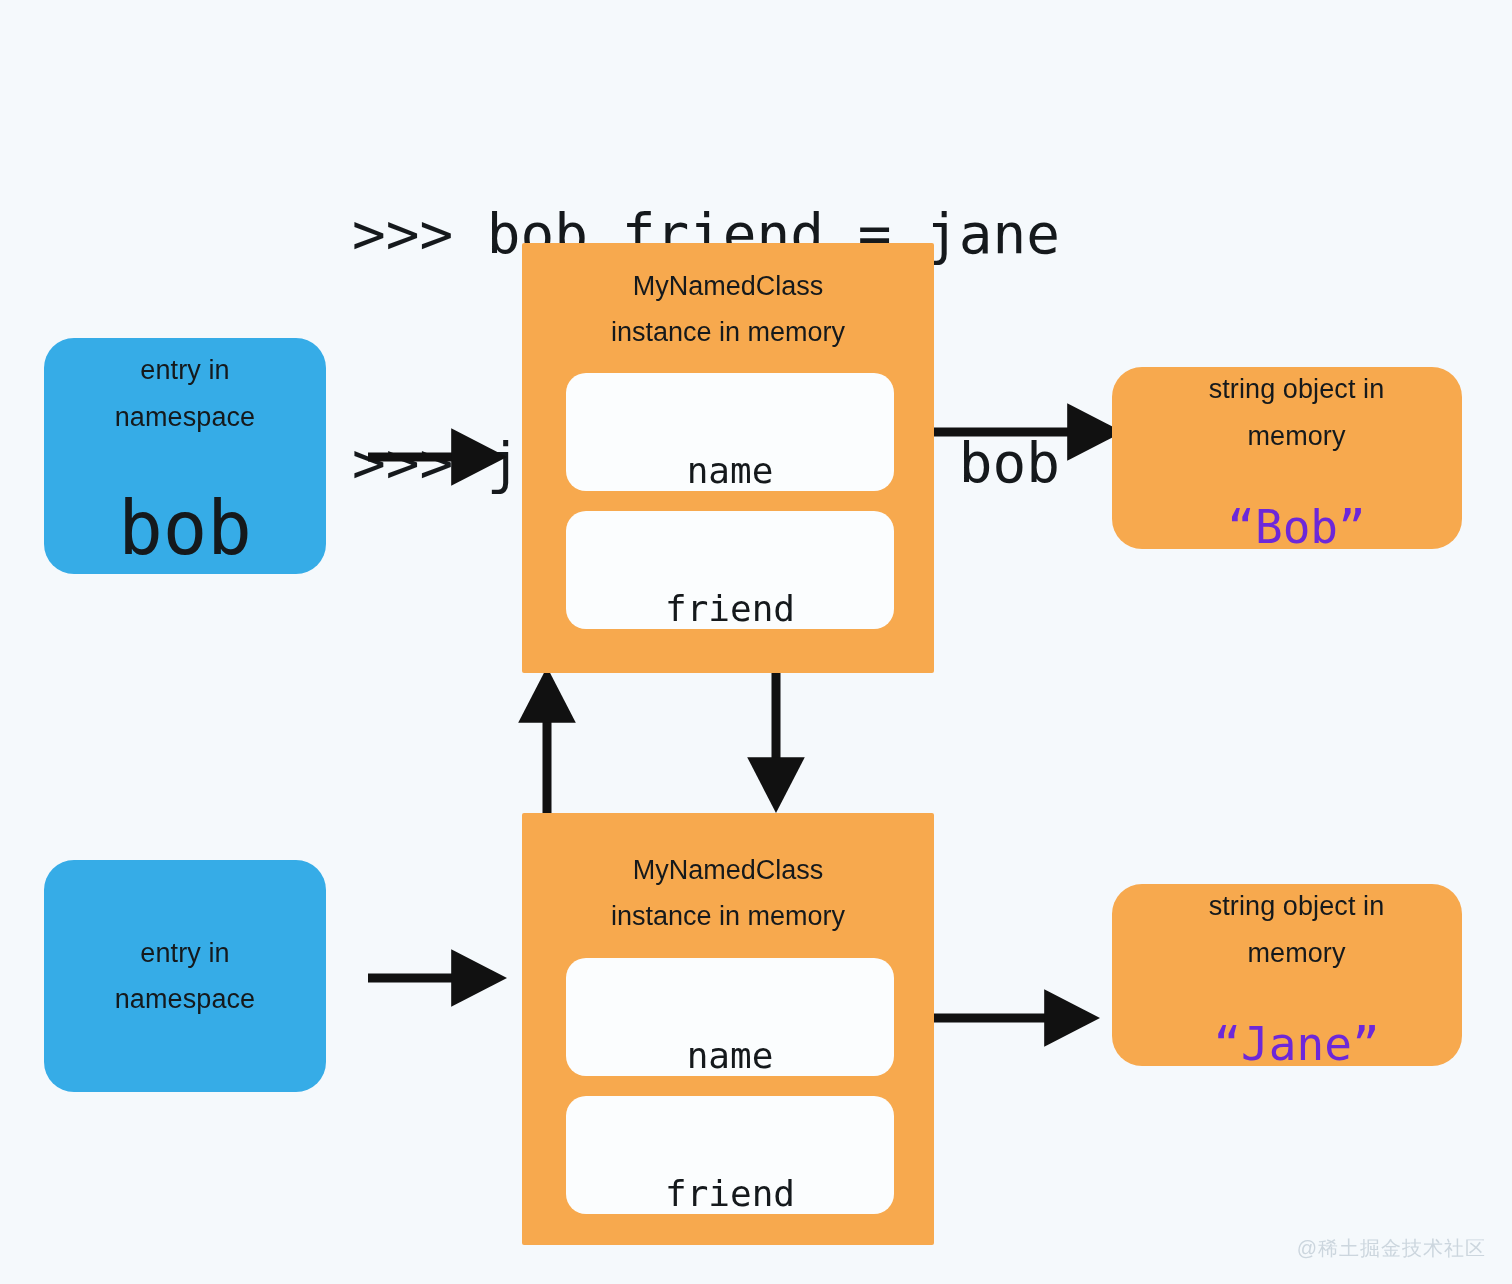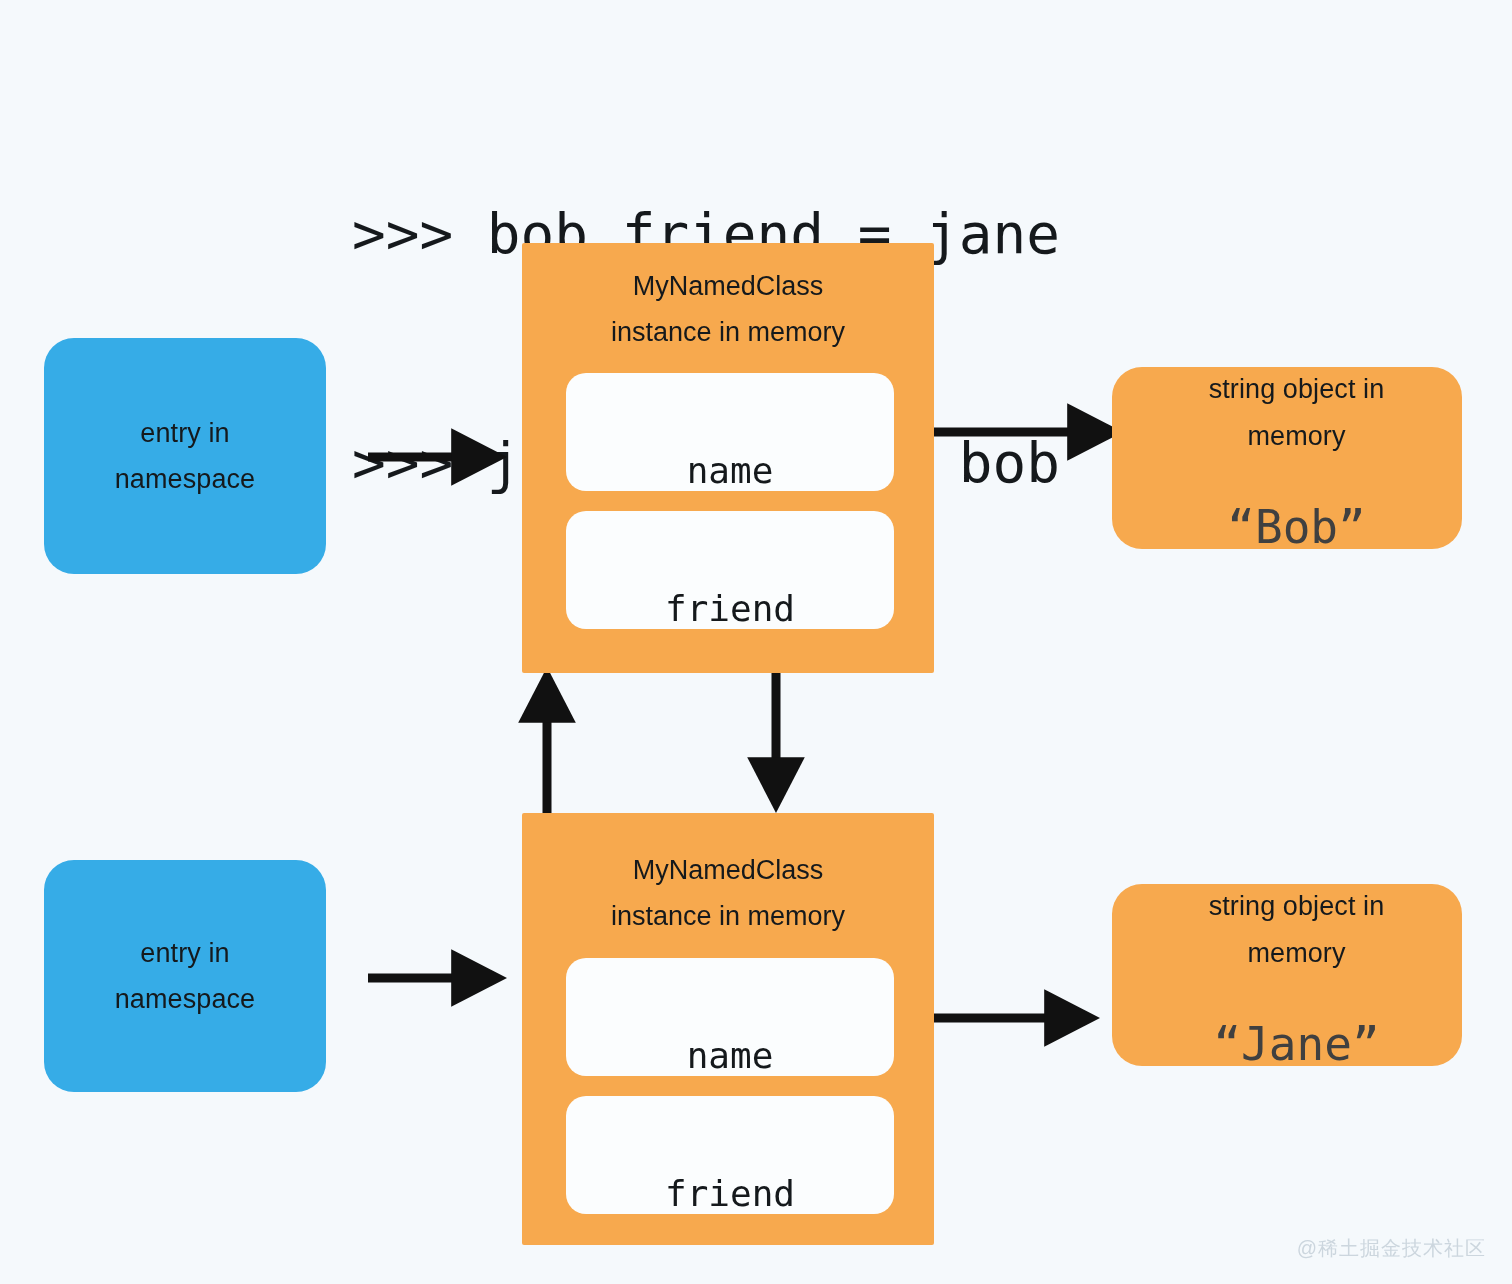--- a/index.html
+++ b/index.html
@@ -58,21 +58,21 @@
     font-family: "DejaVu Sans Mono", monospace;
     font-size: 74px;
     line-height: 1.0;
     color: #15191c;
     margin-top: 6px;
   }
   .strname {
     font-family: "DejaVu Sans Mono", monospace;
     font-size: 46px;
     line-height: 1.0;
-    color: #404040;
+    color: #6d28d9;
     margin-top: 0;
   }
 
   
   .instance {
     position: absolute;
     box-sizing: border-box;
     background: #f7a94e;
     border-radius: 2px;
   }
@@ -159,20 +159,21 @@
     <g>
       <path d="M 566 1157 Q 547 1155 547 1128 L 547 712" fill="none" stroke="#111111" stroke-width="9" marker-end="url(#ah)"></path>
     </g>
   </svg>
 
   <div class="box box-blue" style="left:44px; top:338px; width:282px; height:236px;">
     <div class="caption">
       <span>entry in</span><br>
       <span>namespace</span>
     </div>
+    <div class="bigname">bob</div>
   </div>
 
   <div class="instance" style="left:522px; top:243px; width:412px; height:430px;">
     <div class="instance-title" style="top:20px;">
       <span>MyNamedClass</span><br>
       <span>instance in memory</span>
     </div>
     <div class="slot" style="left:44px; top:130px; width:328px; height:118px;">
       <span>name</span>
     </div>

